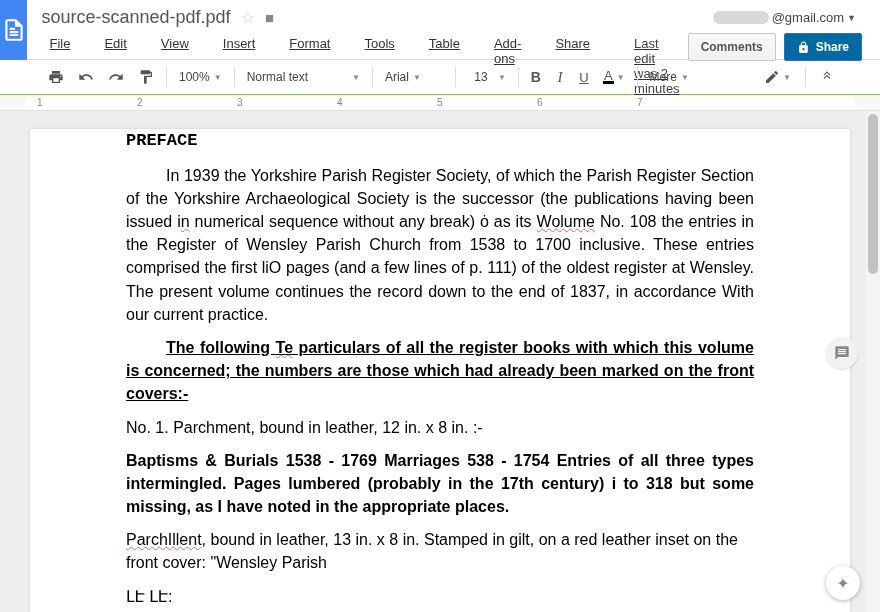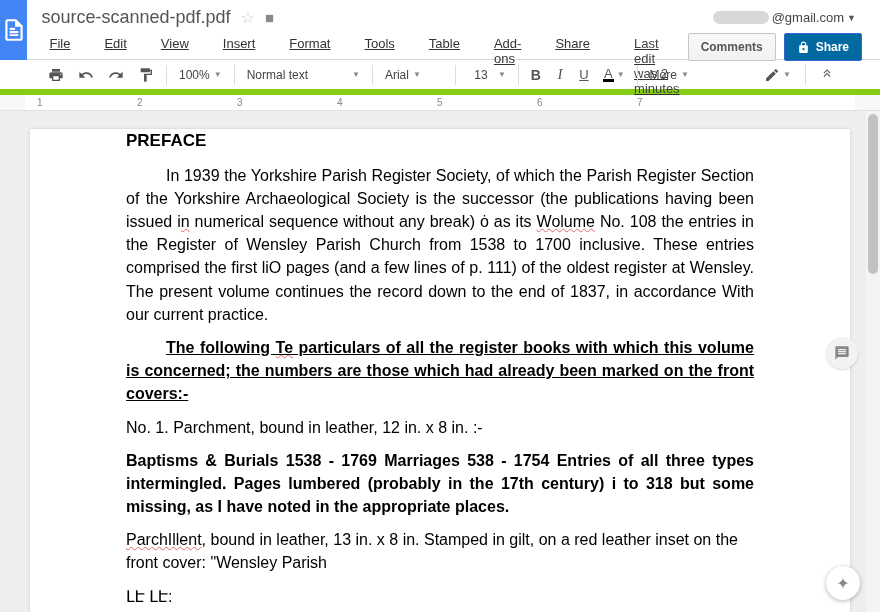--- a/index.html
+++ b/index.html
@@ -16,21 +16,21 @@
     .menus { display: flex; align-items: flex-start; gap: 18px; margin-top: 4px; font-size: 13px; color: #333; text-decoration: underline; }
     .menus span { padding: 4px 8px; cursor: pointer; border-radius: 2px; }
     .last-edit { color: #404040; margin-left: 10px; font-size: 13px; }
     .menubar-right { display: flex; align-items: center; gap: 8px; padding: 10px 18px 0 0; }
     .user-email { font-size: 13px; color: #444; margin-right: 6px; display: flex; align-items: center; gap: 3px; }
     .email-blur { background: #d8d8d8; border-radius: 8px; width: 56px; height: 13px; display: inline-block; }
     .btn { border: 1px solid #c6c6c6; background: linear-gradient(#f9f9f9, #f1f1f1); padding: 6px 12px; border-radius: 2px; font-size: 12px; font-weight: bold; color: #555; cursor: pointer; }
     .share-btn { background: #0369a1; color: #fff; border: 1px solid #3367d6; display: flex; align-items: center; gap: 6px; padding: 6px 12px; }
     .dropdown-caret { font-size: 9px; color: #555; }
     
-    .toolbar { height: 35px; border-bottom: 6px solid #84cc16; box-shadow: 0 1px 2px rgba(0,0,0,0.05); display: flex; align-items: center; padding: 0 40px 0 42px; gap: 2px; }
+    .toolbar { height: 35px; border-bottom: 1px solid #84cc16; box-shadow: 0 1px 2px rgba(0,0,0,0.05); display: flex; align-items: center; padding: 0 40px 0 42px; gap: 2px; }
     .tb-btn { padding: 4px 6px; color: #555; cursor: pointer; display: inline-flex; align-items: center; justify-content: center; min-width: 22px; height: 24px; border-radius: 2px; }
     .tb-sep { width: 1px; height: 20px; background: #ddd; margin: 0 4px; }
     .tb-combo { display: inline-flex; align-items: center; gap: 4px; padding: 2px 6px; font-size: 12px; color: #444; cursor: pointer; }
     .tb-caret { font-size: 8px; color: #888; }
     .tb-font-name { min-width: 70px; }
     .tb-para { min-width: 68px; gap: 44px; }
     .bold { font-weight: bold; font-size: 14px; }
     .italic { font-style: italic; font-family: 'Times New Roman', serif; font-size: 15px; }
     .underline-u { text-decoration: underline; font-size: 13px; }
     .text-color-a { font-size: 13px; border-bottom: 3px solid #000; line-height: 11px; padding: 0 1px; }
@@ -41,21 +41,21 @@
     .ruler-mark { position: absolute; top: 2px; }
     
     .doc-area { position: absolute; top: 111px; bottom: 0; left: 0; right: 0; background: #eee; overflow: hidden; }
     .scrollbar-v { position: absolute; right: 0; top: 0; bottom: 0; width: 14px; background: #f4f4f4; }
     .scrollbar-thumb { position: absolute; left: 2px; right: 2px; top: 3px; height: 160px; background: #c1c1c1; border-radius: 5px; }
     .explore-btn { position: absolute; right: 20px; bottom: 12px; width: 34px; height: 34px; border-radius: 50%; background: #fff; box-shadow: 0 1px 4px rgba(0,0,0,0.3); display: flex; align-items: center; justify-content: center; color: #888; font-size: 16px; cursor: pointer; }
     .chat-btn { position: absolute; right: 22px; top: 226px; width: 32px; height: 32px; border-radius: 50%; background: #f2f2f2; display: flex; align-items: center; justify-content: center; color: #888; font-size: 14px; cursor: pointer; box-shadow: 0 1px 2px rgba(0,0,0,0.15); }
     
     .page { background: #fff; margin: 0 auto; width: 820px; min-height: 1000px; box-shadow: 0 0 3px rgba(0,0,0,0.15); padding: 0 96px 40px 96px; position: relative; top: 0; }
     .doc-content { font-size: 16px; color: #000; line-height: 1.45; }
-    .doc-content h2 { font-size: 17px; font-weight: bold; margin: 18px 0 10px 0; }
+    .doc-content h2 { font-size: 17px; font-weight: bold; margin: 18px 0 10px 0; font-family: Liberation Mono, monospace; }
     .p-indent { text-indent: 40px; text-align: justify; margin-bottom: 10px; }
     .p-bold { font-weight: bold; text-align: justify; margin-bottom: 10px; }
     .p-bold-ind { font-weight: bold; text-indent: 40px; text-align: justify; margin-bottom: 10px; text-decoration: underline; }
     .p-norm { margin-bottom: 10px; }
     .err { text-decoration: underline wavy #e06666; text-decoration-thickness: 1px; }
   </style>
 </head>
 <body>
 
 <div class="menubar">

